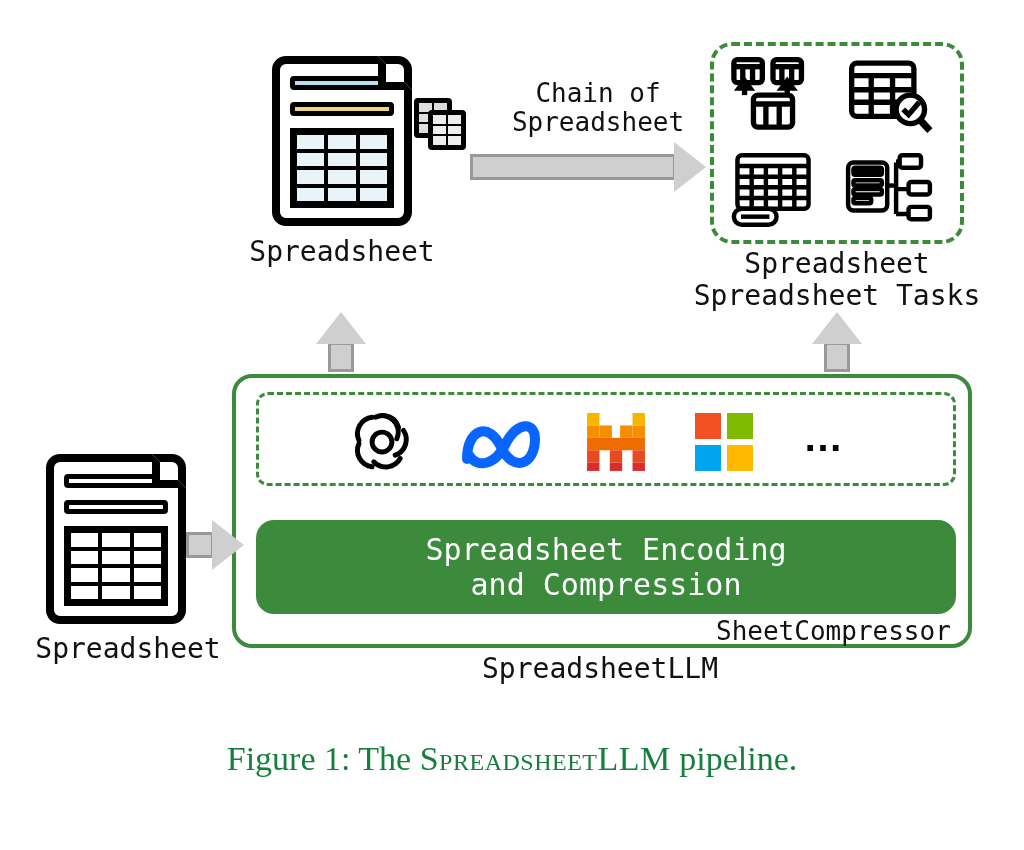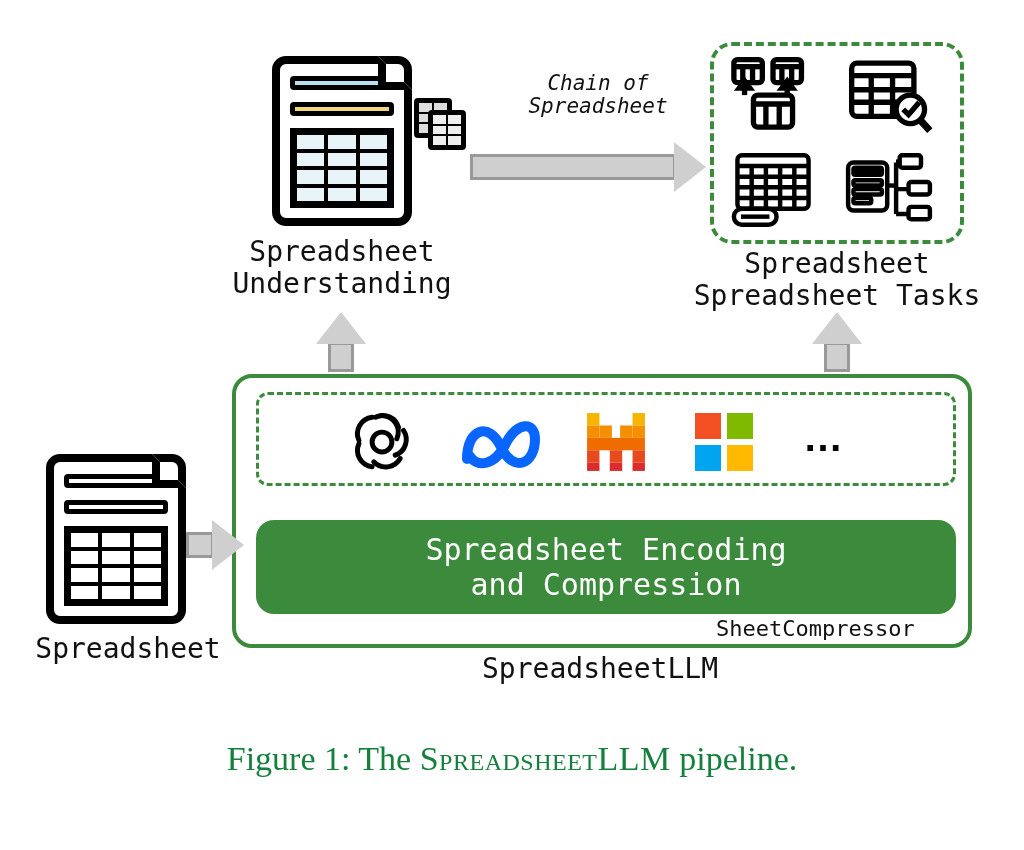--- a/index.html
+++ b/index.html
@@ -207,24 +207,23 @@
         <div></div>
         <div></div>
         <div></div>
         <div></div>
         <div></div>
         <div></div>
       </div>
   </div>
   <div class="label mono" style="left:226px; top:236px; width:232px; line-height:1.15;">
     <span>Spreadsheet</span><br>
-    <span>Understanding</span>
-  </div>
-
-  <div class="label mono" style="left:498px; top:72px; width:200px; font-size:21px; line-height:1.1;font-style:italic;">
+  </div>
+
+  <div class="label mono" style="left:498px; top:79px; width:200px; font-size:26px; line-height:1.1;">
     <span>Chain of</span><br>
     <span>Spreadsheet</span>
   </div>
   <div class="arrow right" style="left:470px; top:142px; width:236px; height:50px;">
     <div class="shaft"></div>
       <div class="head"></div>
   </div>
 
   <div class="down-box" style="left:710px; top:42px; width:254px; height:202px;">
 
@@ -368,21 +367,21 @@
           <rect x="32" y="32" width="26" height="26" fill="#ffb900"></rect>
         </svg>
       </div>
       <div class="logo ellipsis" style="left:544px; top:20px;"><span>…</span></div>
     </div>
 
     <div class="enc-box mono" style="left:20px; top:142px; width:700px; height:94px;">
       <span>Spreadsheet Encoding</span>
       <span>and Compression</span>
     </div>
-    <div class="label mono" style="left:480px; top:238px; font-size:22px;">SheetCompressor</div>
+    <div class="label mono" style="left:480px; top:238px; font-size:26px;">SheetCompressor</div>
   </div>
   <div class="label mono" style="left:430px; top:652px; width:340px;">SpreadsheetLLM</div>
 
   <div class="doc-icon plain" style="left:46px; top:454px;">
     <div class="bar bar1"></div>
     <div class="bar bar2"></div>
     <div class="grid">
         <div></div>
         <div></div>
         <div></div>

